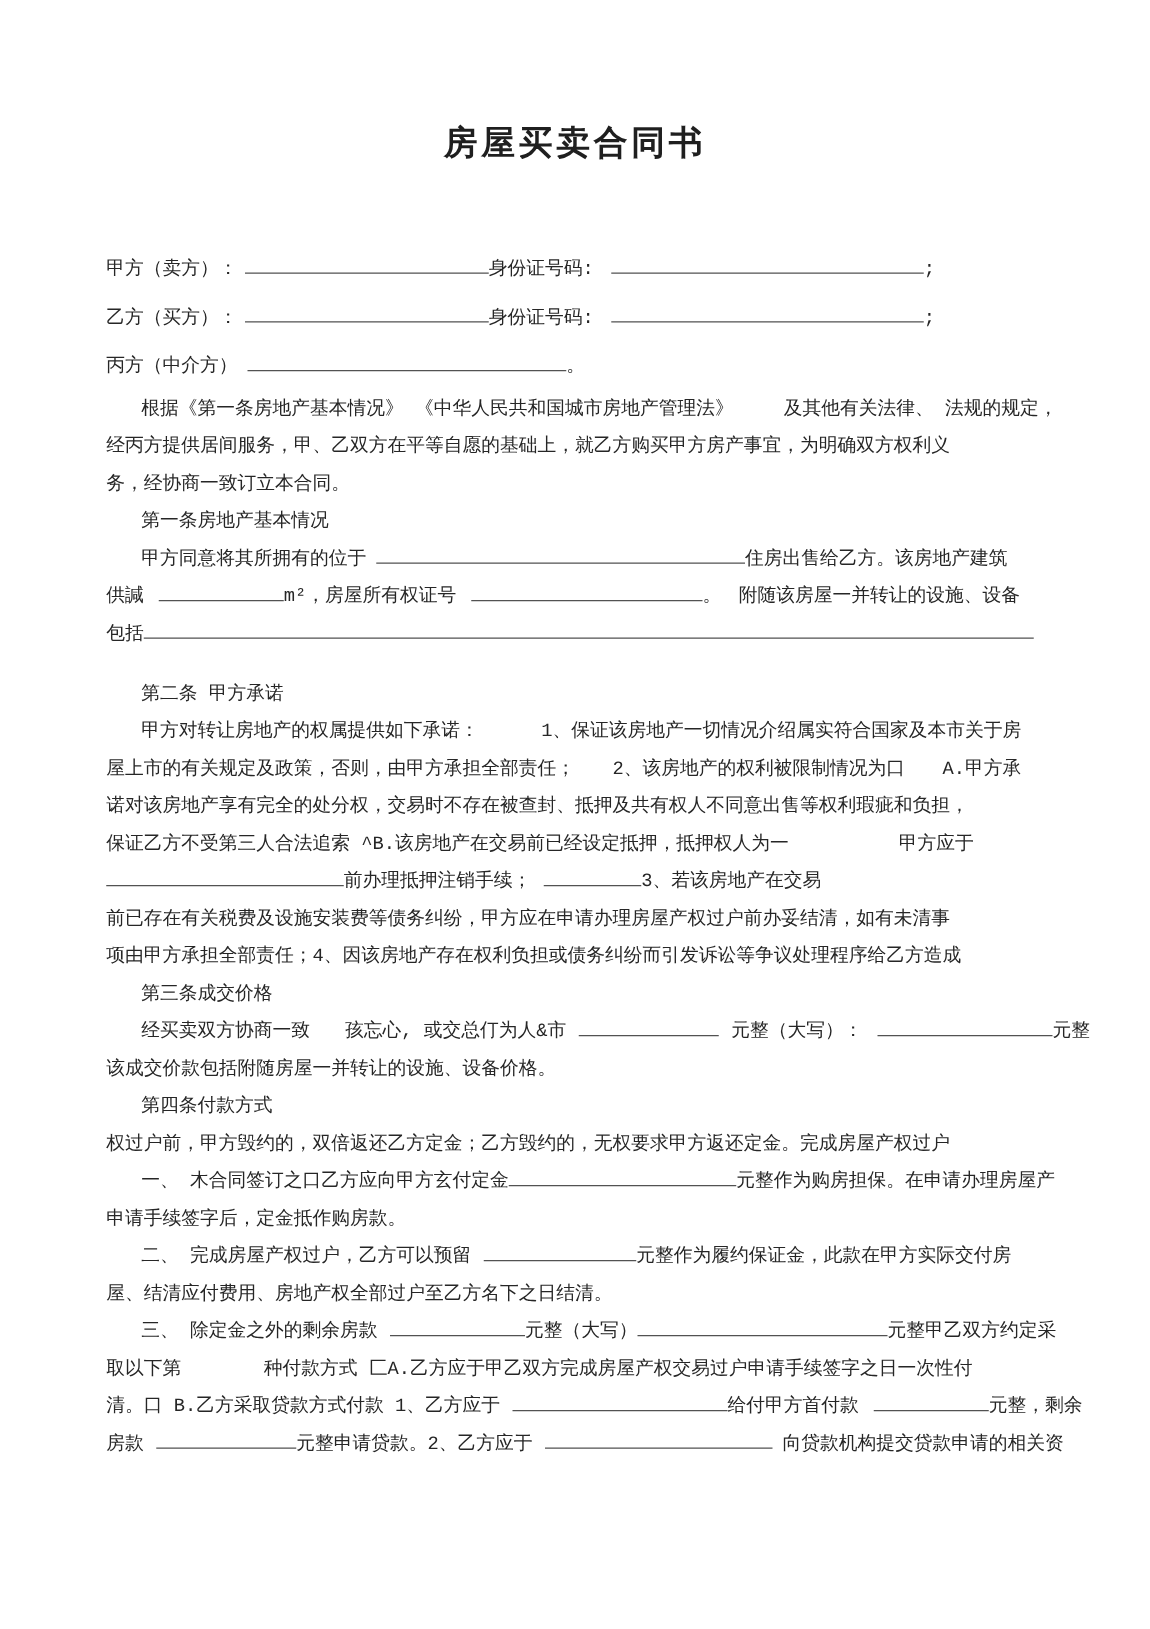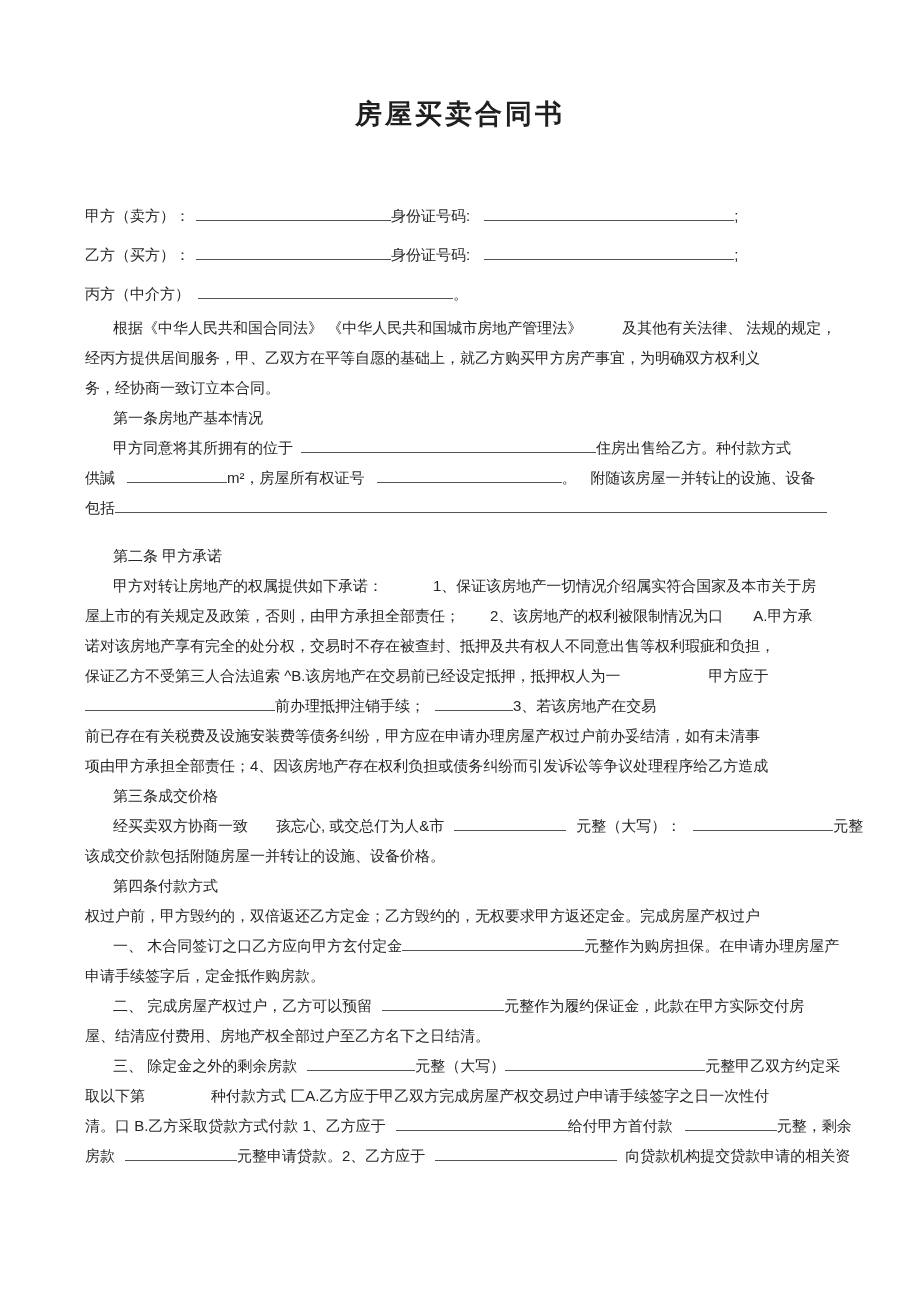--- a/index.html
+++ b/index.html
@@ -6,21 +6,21 @@
     margin: 0;
     padding: 0;
     background: #ffffff;
   }
   .page {
     position: relative;
     width: 920px;
     height: 1303px;
     background: #ffffff;
     overflow: hidden;
-    font-family: Liberation Sans, sans-serif;
+    font-family: Liberation Mono, monospace;
     color: #262626;
   }
   .title {
     margin: 96px 0 0 0;
     font-size: 27px;
     font-weight: bold;
     text-align: center;
     letter-spacing: 3px;
     color: #1f1f1f;
   }
@@ -60,25 +60,25 @@
 </style>
 </head>
 <body>
 
 <div class="page">
   <h1 class="title">房屋买卖合同书</h1>
   <div class="doc">
       <div class="line party"><span class="run">甲方（卖方）：</span><span class="sp" style="width: 6px;"></span><span class="blank" style="width: 195px;"></span><span class="run">身份证号码:</span><span class="sp" style="width: 14px;"></span><span class="blank" style="width: 250px;"></span><span class="run">;</span></div>
       <div class="line party"><span class="run">乙方（买方）：</span><span class="sp" style="width: 6px;"></span><span class="blank" style="width: 195px;"></span><span class="run">身份证号码:</span><span class="sp" style="width: 14px;"></span><span class="blank" style="width: 250px;"></span><span class="run">;</span></div>
       <div class="line party"><span class="run">丙方（中介方）</span><span class="sp" style="width: 8px;"></span><span class="blank" style="width: 255px;"></span><span class="run">。</span></div>
-      <div class="line indent"><span class="run">根据《中华人民共和国合同法》 《中华人民共和国城市房地产管理法》</span><span class="sp" style="width: 40px;"></span><span class="run">及其他有关法律、 法规的规定，</span></div>
+      <div class="line indent"><span class="run">根据《第一条房地产基本情况》 《中华人民共和国城市房地产管理法》</span><span class="sp" style="width: 40px;"></span><span class="run">及其他有关法律、 法规的规定，</span></div>
       <div class="line"><span class="run">经丙方提供居间服务，甲、乙双方在平等自愿的基础上，就乙方购买甲方房产事宜，为明确双方权利义</span></div>
       <div class="line"><span class="run">务，经协商一致订立本合同。</span></div>
       <div class="line indent"><span class="run">第一条房地产基本情况</span></div>
-      <div class="line indent"><span class="run">甲方同意将其所拥有的位于</span><span class="sp" style="width: 8px;"></span><span class="blank" style="width: 295px;"></span><span class="run">住房出售给乙方。种付款方式</span></div>
+      <div class="line indent"><span class="run">甲方同意将其所拥有的位于</span><span class="sp" style="width: 8px;"></span><span class="blank" style="width: 295px;"></span><span class="run">住房出售给乙方。该房地产建筑</span></div>
       <div class="line"><span class="run">供諴</span><span class="sp" style="width: 12px;"></span><span class="blank" style="width: 100px;"></span><span class="run">m²，房屋所有权证号</span><span class="sp" style="width: 12px;"></span><span class="blank" style="width: 185px;"></span><span class="run">。</span><span class="sp" style="width: 14px;"></span><span class="run">附随该房屋一并转让的设施、设备</span></div>
       <div class="line"><span class="run">包括</span><span class="blank" style="width: 712px;"></span></div>
       <div class="line indent gap-before"><span class="run">第二条 甲方承诺</span></div>
       <div class="line indent"><span class="run">甲方对转让房地产的权属提供如下承诺：</span><span class="sp" style="width: 50px;"></span><span class="run">1、保证该房地产一切情况介绍属实符合国家及本市关于房</span></div>
       <div class="line"><span class="run">屋上市的有关规定及政策，否则，由甲方承担全部责任；</span><span class="sp" style="width: 30px;"></span><span class="run">2、该房地产的权利被限制情况为口</span><span class="sp" style="width: 30px;"></span><span class="run">A.甲方承</span></div>
       <div class="line"><span class="run">诺对该房地产享有完全的处分权，交易时不存在被查封、抵押及共有权人不同意出售等权利瑕疵和负担，</span></div>
       <div class="line"><span class="run">保证乙方不受第三人合法追索 ^B.该房地产在交易前已经设定抵押，抵押权人为一</span><span class="sp" style="width: 88px;"></span><span class="run">甲方应于</span></div>
       <div class="line"><span class="blank" style="width: 190px;"></span><span class="run">前办理抵押注销手续；</span><span class="sp" style="width: 10px;"></span><span class="blank" style="width: 78px;"></span><span class="run">3、若该房地产在交易</span></div>
       <div class="line"><span class="run">前已存在有关税费及设施安装费等债务纠纷，甲方应在申请办理房屋产权过户前办妥结清，如有未清事</span></div>
       <div class="line"><span class="run">项由甲方承担全部责任；4、因该房地产存在权利负担或债务纠纷而引发诉讼等争议处理程序给乙方造成</span></div>

